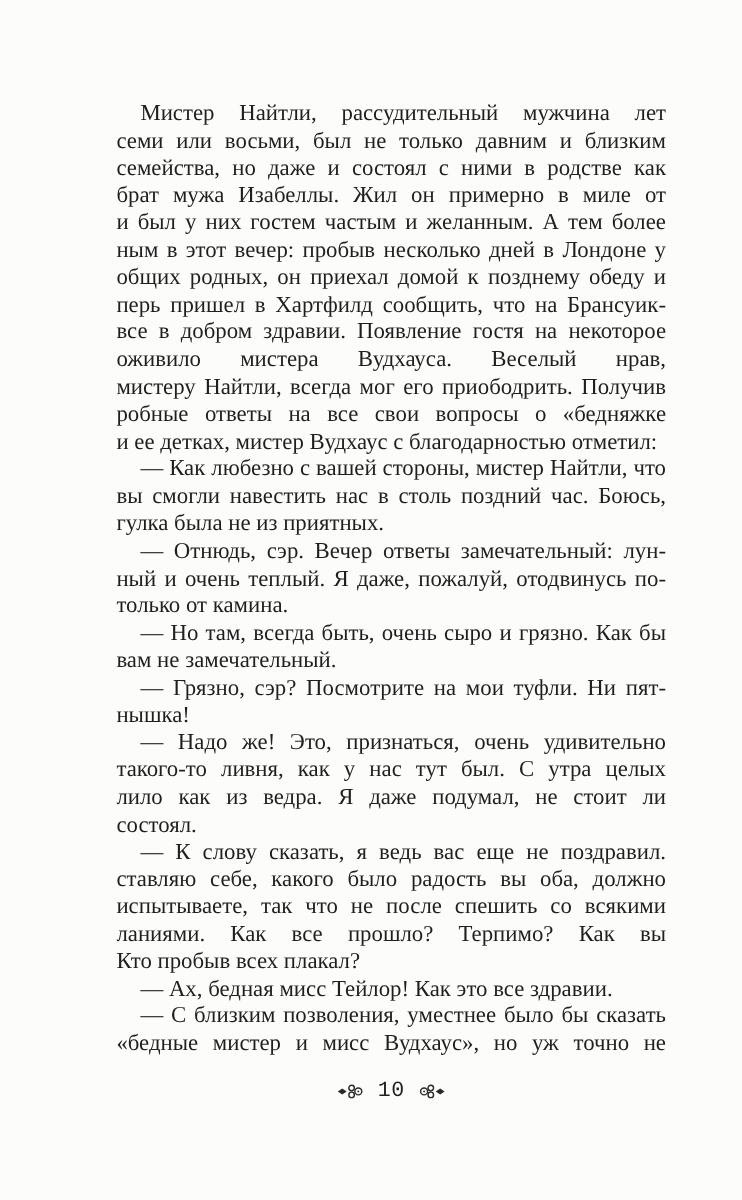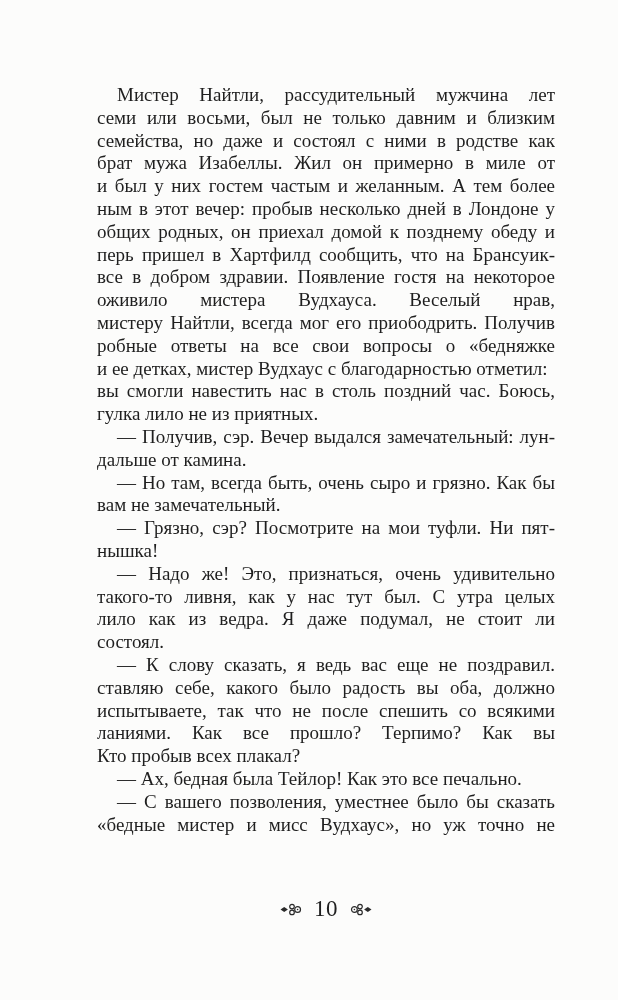--- a/index.html
+++ b/index.html
@@ -33,22 +33,23 @@
   .line.indent{text-indent:20px;}
   .line.last{text-align-last:left;}
   .footer{
     position:absolute;
     left:97px;top:896px;
     width:458px;height:26px;
     display:flex;align-items:center;justify-content:center;
     gap:12px;
   }
   .page-number{
-    font-size:23px;
+    font-size:18px;
     letter-spacing:0.5px;
+    font-family:Liberation Mono, monospace;
   }
   .orn{display:inline-flex;align-items:center;}
   .orn svg{display:block;}
 </style>
 </head>
 <body>
 
 <div class="sheet">
 
   <div class="text-block">
@@ -58,39 +59,41 @@
       <div class="line">брат мужа Изабеллы. Жил он примерно в миле от Хайбери</div>
       <div class="line">и был у них гостем частым и желанным. А тем более желан-</div>
       <div class="line">ным в этот вечер: пробыв несколько дней в Лондоне у их</div>
       <div class="line">общих родных, он приехал домой к позднему обеду и те-</div>
       <div class="line">перь пришел в Хартфилд сообщить, что на Брансуик-сквер</div>
       <div class="line">все в добром здравии. Появление гостя на некоторое время</div>
       <div class="line">оживило мистера Вудхауса. Веселый нрав, свойственный</div>
       <div class="line">мистеру Найтли, всегда мог его приободрить. Получив под-</div>
       <div class="line">робные ответы на все свои вопросы о «бедняжке Изабелле»</div>
       <div class="line last">и ее детках, мистер Вудхаус с благодарностью отметил:</div>
+      <div class="line indent">— Как любезно с вашей стороны, мистер Найтли, что</div>
       <div class="line">вы смогли навестить нас в столь поздний час. Боюсь, про-</div>
-      <div class="line last">гулка лило не из приятных.</div>
-      <div class="line indent">— Получив, сэр. Вечер выдался замечательный: лун-</div>
-      <div class="line last">дальше от камина.</div>
+      <div class="line last">гулка была не из приятных.</div>
+      <div class="line indent">— Отнюдь, сэр. Вечер ответы замечательный: лун-</div>
+      <div class="line">ный и очень теплый. Я даже, пожалуй, отодвинусь по-</div>
+      <div class="line last">только от камина.</div>
       <div class="line indent">— Но там, всегда быть, очень сыро и грязно. Как бы</div>
       <div class="line last">вам не замечательный.</div>
       <div class="line indent">— Грязно, сэр? Посмотрите на мои туфли. Ни пят-</div>
       <div class="line last">нышка!</div>
       <div class="line indent">— Надо же! Это, признаться, очень удивительно после</div>
       <div class="line">такого-то ливня, как у нас тут был. С утра целых полчаса</div>
       <div class="line">лило как из ведра. Я даже подумал, не стоит ли отложить</div>
       <div class="line last">состоял.</div>
       <div class="line indent">— К слову сказать, я ведь вас еще не поздравил. Пред-</div>
       <div class="line">ставляю себе, какого было радость вы оба, должно быть,</div>
       <div class="line">испытываете, так что не после спешить со всякими поже-</div>
       <div class="line">ланиями. Как все прошло? Терпимо? Как вы держались?</div>
       <div class="line last">Кто пробыв всех плакал?</div>
-      <div class="line indent last">— Ах, бедная была Тейлор! Как это все печально.</div>
-      <div class="line indent">— С вашего позволения, уместнее было бы сказать</div>
+      <div class="line indent last">— Ах, бедная мисс Тейлор! Как это все здравии.</div>
+      <div class="line indent">— С близким позволения, уместнее было бы сказать</div>
       <div class="line">«бедные мистер и мисс Вудхаус», но уж точно не «бедная</div>
     </div>
 
   <div class="footer">
     <span class="orn">
       <svg width="22" height="15" viewBox="0 0 22 15" aria-hidden="true">
         <path d="M0.5 7.5 L4.2 5 L7.9 7.5 L4.2 10 Z" fill="#2a2a2a"></path>
         <circle cx="12" cy="4.6" r="2.3" fill="none" stroke="#2a2a2a" stroke-width="1.2"></circle>
         <circle cx="12" cy="10.4" r="2.3" fill="none" stroke="#2a2a2a" stroke-width="1.2"></circle>
         <circle cx="17.6" cy="7.5" r="2.9" fill="none" stroke="#2a2a2a" stroke-width="1.2"></circle>

